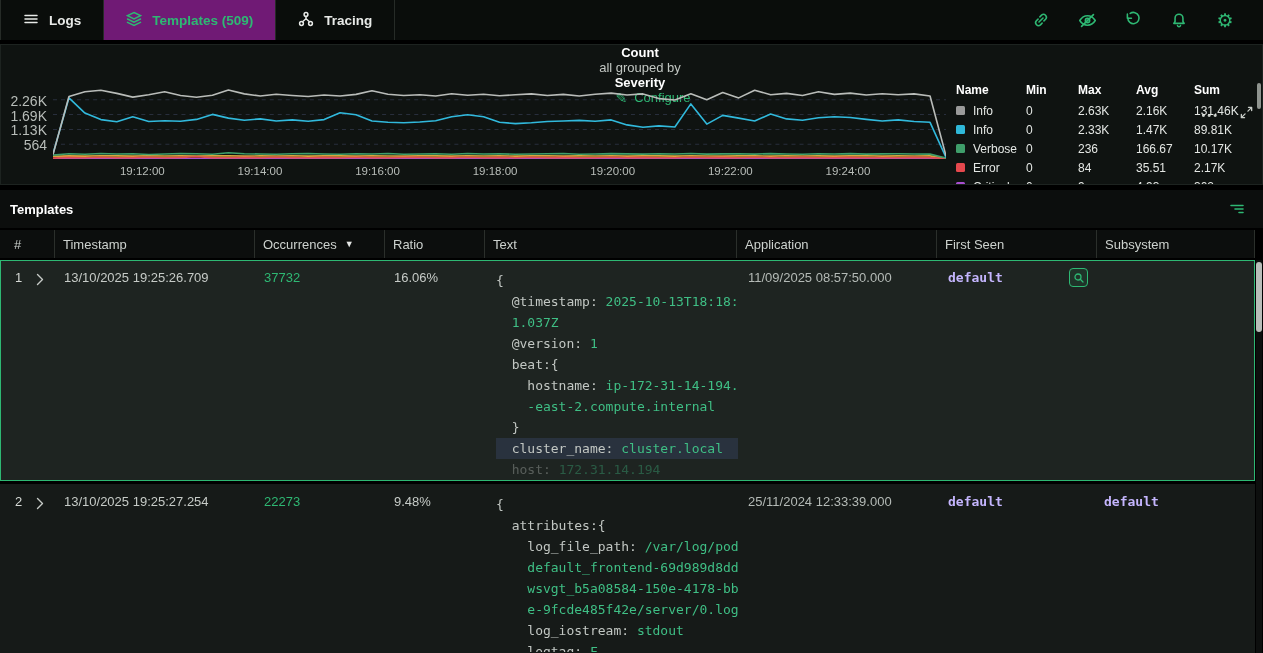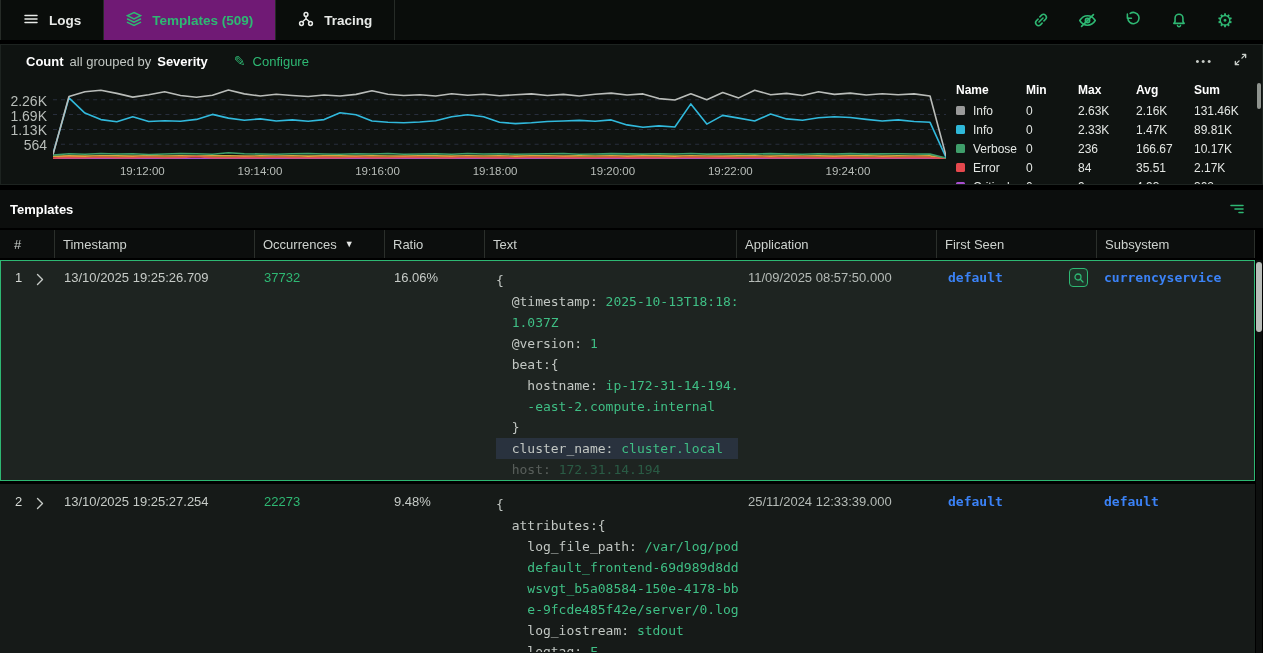--- a/index.html
+++ b/index.html
@@ -15,21 +15,21 @@
   .nav-right { margin-left:auto; display:flex; align-items:center; gap:26px; padding-right:28px; }
   .nav-ic { width:20px; height:20px; display:flex; align-items:center; justify-content:center;
             color:#2eb873; cursor:pointer; }
   .nav-ic svg { stroke:#2eb873; fill:none; stroke-width:1.4; stroke-linecap:round; stroke-linejoin:round; }
   .tab svg { stroke:#e8eae8; fill:none; stroke-width:1.5; stroke-linecap:round; }
   .tab.active svg { stroke:#2eb873; }
   .gear-glyph { font-size:19px; line-height:1; color:#2eb873; }
 
   
   .chart-panel { margin-top:4px; height:141px; background:#0f1311; border:1px solid #1d2320; }
-  .chart-head { height:32px; display:flex; align-items:center; padding:0 14px 0 25px; }
+  .chart-head { height:32px; display:flex; align-items:center; padding:0 8px 0 25px;flex-direction:column; }
   .ct-b { font-weight:700; font-size:13px; color:#fff; }
   .ct-n { font-weight:400; font-size:13px; color:#c2c7c3; margin:0 6px; }
   .configure { display:flex; align-items:center; gap:7px; margin-left:26px; color:#2eb873;
                font-size:13px; cursor:pointer; }
   .pencil { font-size:14px; line-height:1; }
   .head-right { margin-left:auto; display:flex; align-items:center; gap:20px; }
   .ellipsis { color:#c9cec9; font-size:11px; letter-spacing:2px; cursor:pointer; }
   .expand svg { stroke:#c9cec9; fill:none; stroke-width:1.4; stroke-linecap:round; }
 
   .chart-body { display:flex; height:107px; padding-top:2px; }
@@ -77,21 +77,21 @@
   .c-occ { padding-left:8px; color:#2eb873; }
   .c-ratio { padding-left:8px; color:#c6cbc7; }
   .c-text { padding:6px 0 0 10px; font-family:"DejaVu Sans Mono", monospace; font-size:12.5px; line-height:21px; }
   .jl { white-space:pre; height:21px; }
   .jk { color:#c2c7c3; }
   .jv { color:#3fbf85; }
   .jl.hl { background:#29323e; width:252px; }
   .jl.fade { opacity:.35; }
   .c-seen { padding-left:10px; color:#b4bab6; }
   .c-app { padding-left:10px; padding-right:10px; display:flex; align-items:flex-start; }
-  .mono-b { font-family:"DejaVu Sans Mono", monospace; font-weight:700; color:#3b82f6; font-size:13px; }
+  .mono-b { font-family:"DejaVu Sans Mono", monospace; font-weight:700; color:#c4b5fd; font-size:13px; }
   .chip { margin-left:auto; width:19px; height:19px; border:1px solid #2eb873; border-radius:4px;
           background:rgba(46,184,115,.10); display:flex; align-items:center; justify-content:center;
           cursor:pointer; margin-top:-2px; }
   .chip svg { stroke:#2eb873; fill:none; stroke-width:1.3; stroke-linecap:round; }
   .c-sub { padding-left:6px; }
 
   .vscroll { position:absolute; right:1px; top:70px; bottom:0; width:6px; background:#0d0f0e; }
   .vthumb { position:absolute; top:2px; left:0; width:6px; height:70px; background:#b9bdb9; border-radius:3px; }
 </style>
 </head>
@@ -316,21 +316,20 @@
         <div class="c c-seen">11/09/2025 08:57:50.000</div>
         <div class="c c-app">
           <span class="mono-b">default</span>
           <span class="chip">
             <svg width="12" height="12" viewBox="0 0 12 12">
               <circle cx="5" cy="5" r="3"></circle>
               <path d="M7.3 7.3L10 10"></path>
             </svg>
           </span>
         </div>
-        <div class="c c-sub"><span class="mono-b">currencyservice</span></div>
       </div>
       <div class="tgrid trow">
         <div class="c c-num">
           <span>2</span>
           <span class="chev"><svg width="8" height="13" viewBox="0 0 8 13">
               <path d="M1.5 1.5L6.5 6.5L1.5 11.5"></path>
             </svg></span>
         </div>
         <div class="c c-ts">13/10/2025 19:25:27.254</div>
         <div class="c c-occ">22273</div>

